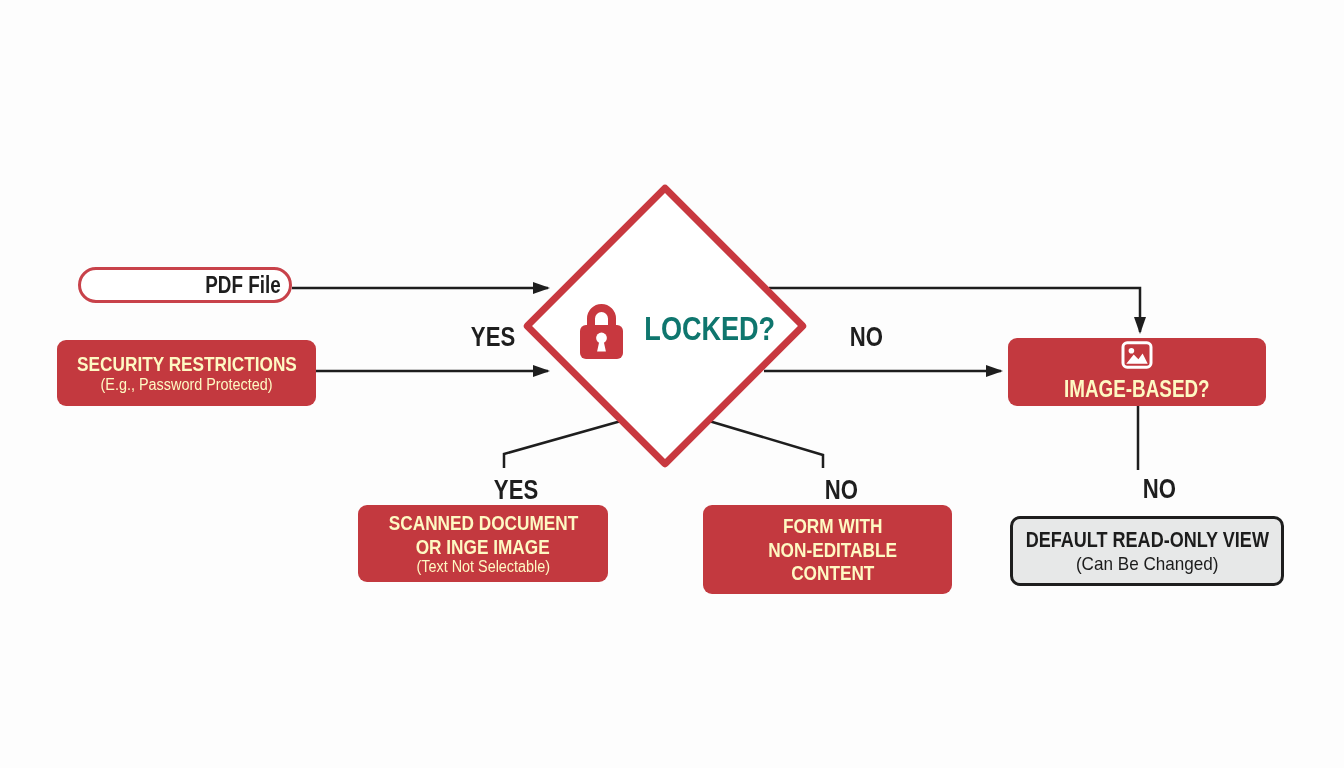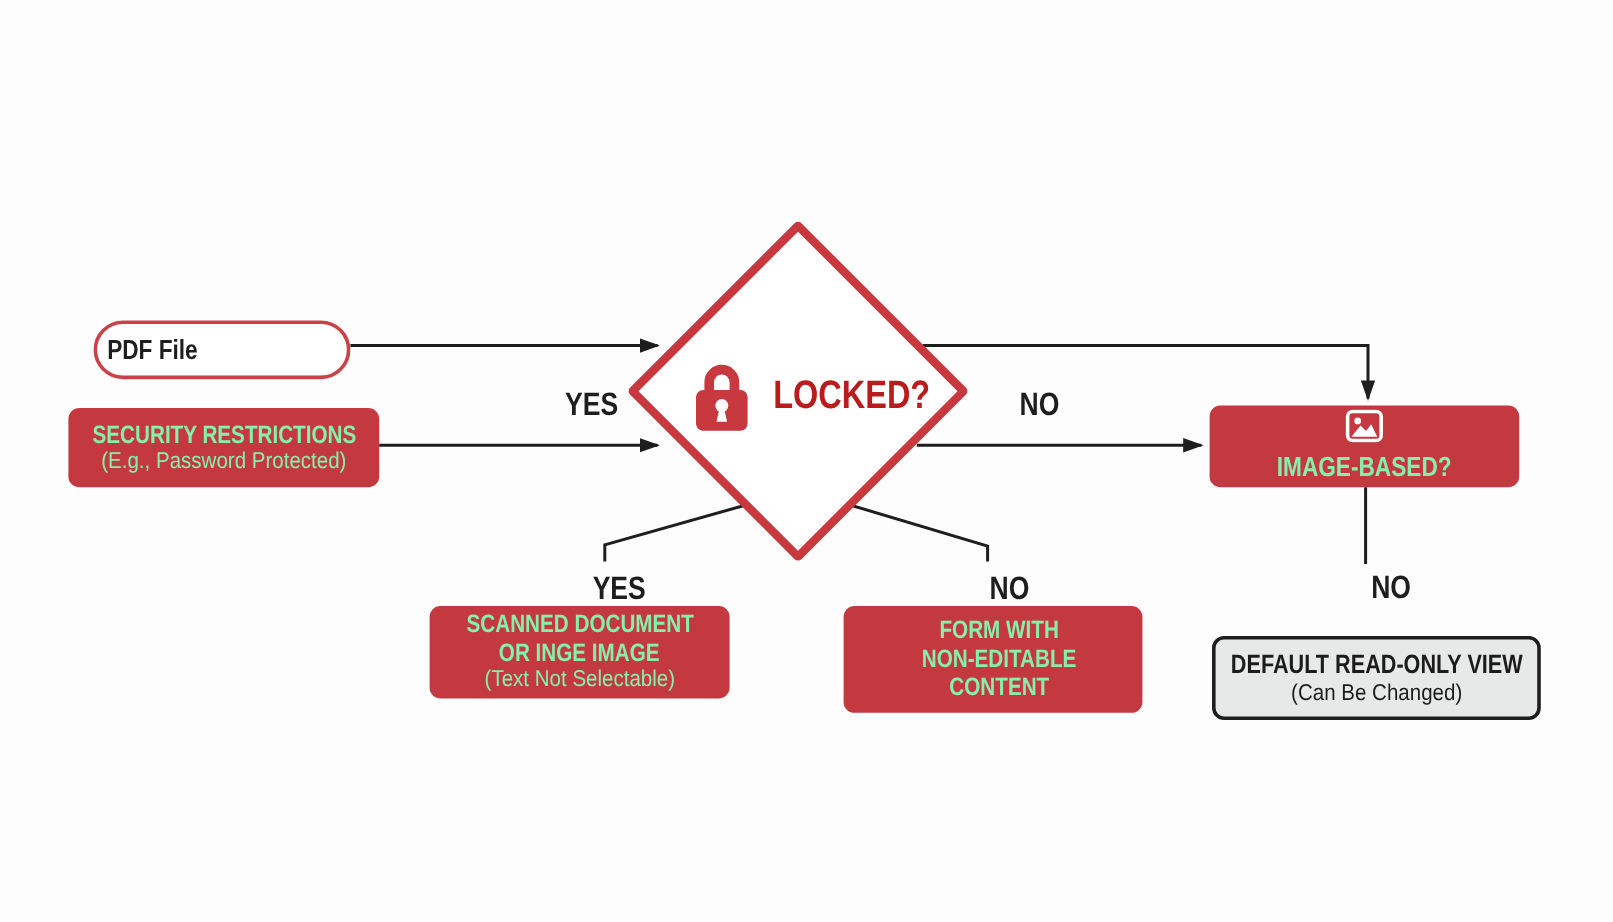--- a/index.html
+++ b/index.html
@@ -13,56 +13,56 @@
   .abs{position:absolute;}
   
   .cx{display:inline-block;transform:scaleX(.82);transform-origin:50% 50%;white-space:nowrap;}
   .cx9{display:inline-block;transform:scaleX(.9);transform-origin:50% 50%;white-space:nowrap;}
 
   .title{
     left:0;top:90px;width:100%;text-align:center;z-index:3;
     font-size:41px;font-weight:bold;letter-spacing:0;color:#1f1f1f;
   }
   .pill{
-    left:78px;top:267px;width:214px;height:49px;z-index:3;
+    left:78px;top:267px;width:214px;height:36px;z-index:3;
     background:#ffffff;border:3px solid #c8424a;border-radius:26px;
-    display:flex;align-items:center;justify-content:flex-start;
+    display:flex;align-items:center;justify-content:flex-end;
     font-size:23px;font-weight:bold;color:#1e1e1e;box-sizing:border-box;
   }
   .rbox{
-    background:#c3393f;border-radius:9px;color:#86efac;z-index:3;
+    background:#c3393f;border-radius:9px;color:#fef9c3;z-index:3;
     display:flex;flex-direction:column;align-items:center;justify-content:center;
     text-align:center;box-sizing:border-box;line-height:1.12;
   }
   .rbox .b1{font-size:21px;font-weight:bold;}
-  .rbox .b2{font-size:19px;font-weight:normal;}
+  .rbox .b2{font-size:16px;font-weight:normal;}
   .box-security{left:57px;top:340px;width:259px;height:66px;}
   .box-scanned{left:358px;top:505px;width:250px;height:77px;}
   .box-form{left:703px;top:505px;width:249px;height:89px;padding-left:10px;}
   .box-image{
     left:1008px;top:338px;width:258px;height:68px;
     flex-direction:column;gap:8px;font-size:23px;font-weight:bold;
   }
   .gbox{
-    left:1010px;top:530px;width:274px;height:70px;z-index:3;
+    left:1010px;top:516px;width:274px;height:70px;z-index:3;
     background:#e7e8e8;border:3px solid #1e1e1e;border-radius:10px;
     display:flex;flex-direction:column;align-items:center;justify-content:center;
     text-align:center;box-sizing:border-box;line-height:1.15;color:#1c1c1c;
   }
   .gbox .b1{font-size:22px;font-weight:bold;}
   .gbox .b2{font-size:19px;font-weight:normal;}
 
   .diamond{
     left:564px;top:225px;width:202px;height:202px;z-index:2;
     background:#ffffff;border:7px solid #c8383f;border-radius:4px;
     transform:rotate(45deg);box-sizing:border-box;
   }
   .locked-label{
     left:630px;top:310px;width:120px;z-index:3;text-align:right;
-    font-size:33px;font-weight:bold;color:#b91c1c;
+    font-size:33px;font-weight:bold;color:#0f766e;
   }
   .lock-wrap{left:579px;top:301px;z-index:3;line-height:0;}
   .img-icon-wrap{line-height:0;flex:0 0 auto;}
 
   .edge-label{
     z-index:3;font-weight:bold;color:#1e1e1e;text-align:right;
     font-size:27px;
   }
   .lbl-yes-left{left:440px;top:322px;width:80px;}
   .lbl-no-right{left:810px;top:322px;width:76px;}

